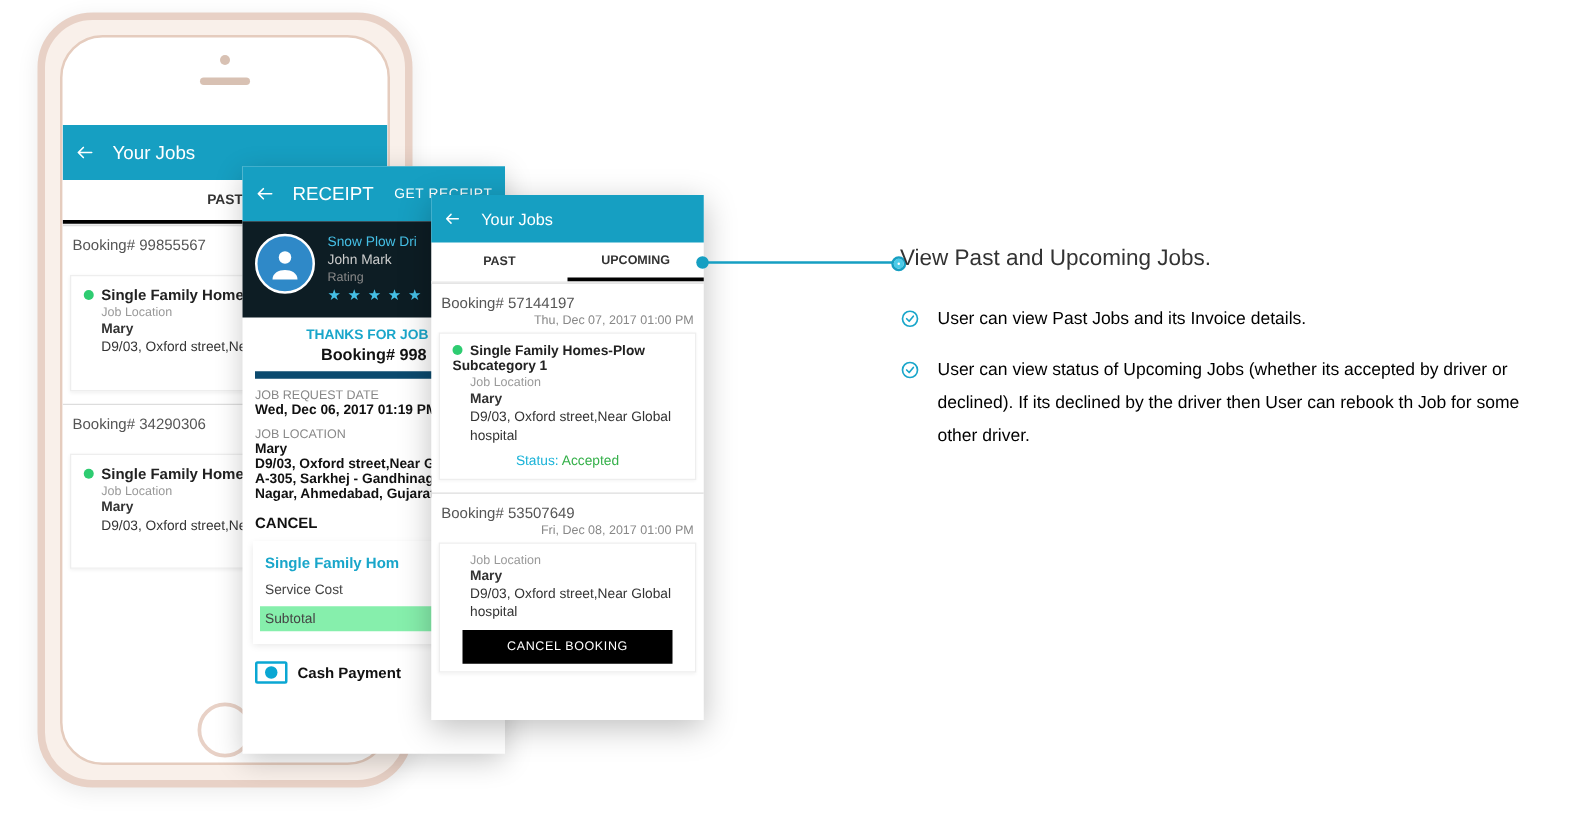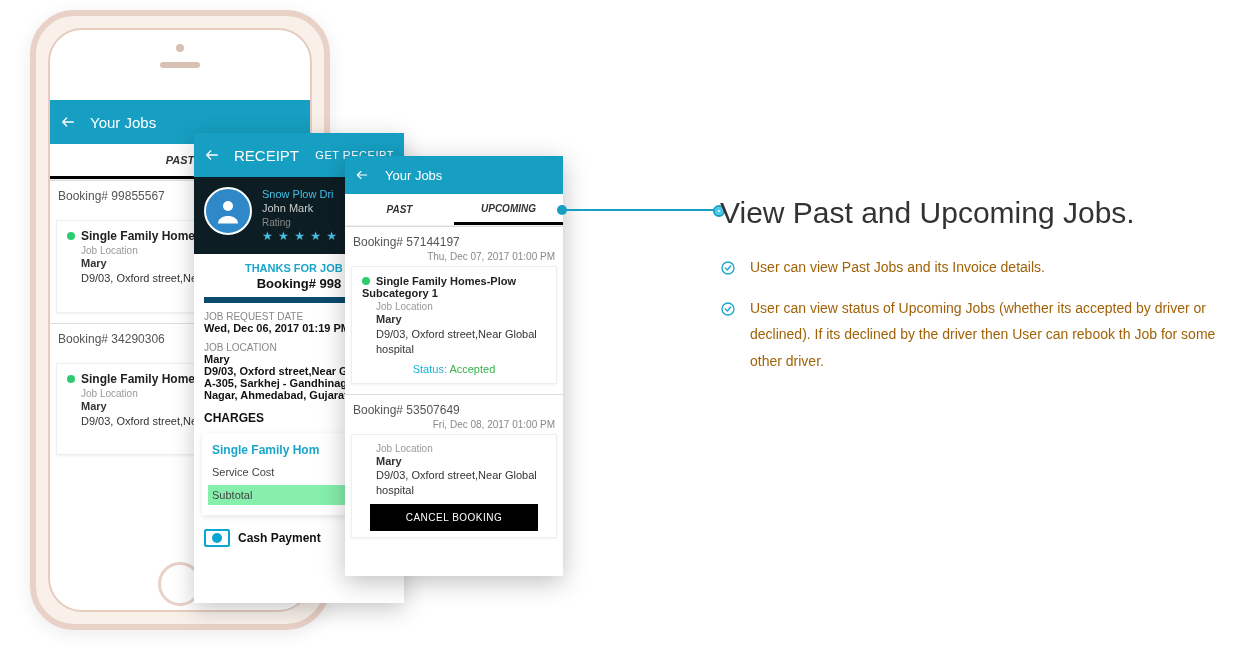--- a/index.html
+++ b/index.html
@@ -57,21 +57,20 @@
   }
   .appbar .back { width: 18px; margin-right: 12px; }
   .appbar .back svg { display:block; }
   .appbar .title { font-weight: 400; }
   .appbar .right { margin-left: auto; font-size: 12px; letter-spacing:.5px; }
 
   
   .tabs {
     display: flex; height: 36px; font-size: 11px; font-weight: 700;
     border-bottom: 1px solid #eee;
-    font-style: italic;
   }
   .tab { flex: 1; display:flex; align-items:center; justify-content:center; color:#333; }
   .tab.active { border-bottom: 3px solid #000; }
 
   
   .bk-label { font-size: 12px; color: #555; padding: 8px 8px 2px; border-top:1px solid #ddd; }
   .bk-date  { font-size: 10px; color: #888; text-align: right; padding: 0 8px 4px; }
   .card {
     margin: 0 6px 10px; padding: 8px 10px; background: #fff;
     border: 1px solid #eee; box-shadow: 0 1px 3px rgba(0,0,0,.06);
@@ -126,26 +125,26 @@
     margin: 6px 8px; padding:8px 0; text-align:center; background:#000; color:#fff;
     font-size:10px; letter-spacing:.5px;
   }
   .upcoming .status-row { text-align:center; }
 
   
   .feature {
     position: absolute; left: 720px; top: 196px; right: 30px;
   }
   .feature h2 {
-    font-size: 30px; font-weight: 500; color: #333; margin-bottom: 24px;
+    font-size: 18px; font-weight: 500; color: #333; margin-bottom: 24px;
     font-family: "Segoe UI", Arial, sans-serif;
   }
   .feature ul { list-style:none; }
   .feature li {
-    display:flex; gap:14px; color:#a16207; font-size:14px; line-height:1.9; margin-bottom:14px;
+    display:flex; gap:14px; color:#000000; font-size:14px; line-height:1.9; margin-bottom:14px;
   }
   .feature li .ico { flex:0 0 16px; margin-top:6px; }
   .feature li .ico svg { display:block; }
 
   
   .connector {
     position:absolute; top:209px; left:562px; width:158px; height:2px; background:#169fc2;
   }
   .connector::before, .connector::after {
     content:''; position:absolute; width:10px; height:10px; border-radius:50%; top:-4px;
@@ -236,21 +235,21 @@
     <div class="thanks">THANKS FOR JOB V</div>
     <div class="receipt-body">
       <div class="bknum">Booking# 998</div>
       <div class="field-lab">JOB REQUEST DATE</div>
       <div class="field-val">Wed, Dec 06, 2017 01:19 PM</div>
       <div class="field-lab">JOB LOCATION</div>
       <div class="field-val" style="white-space:pre-line; font-weight:700;">Mary
 D9/03, Oxford street,Near Glo
 A-305, Sarkhej - Gandhinaga
 Nagar, Ahmedabad, Gujarat 3</div>
-      <div class="charges-head">CHARGES</div>
+      <div class="charges-head">CANCEL</div>
       <div class="charges-box">
         <div class="svc-name">Single Family Hom</div>
         <div class="row">
             <span>Service Cost</span>
           </div>
         <div class="row sub">
             <span>Subtotal</span>
           </div>
       </div>
       <div class="payrow">

